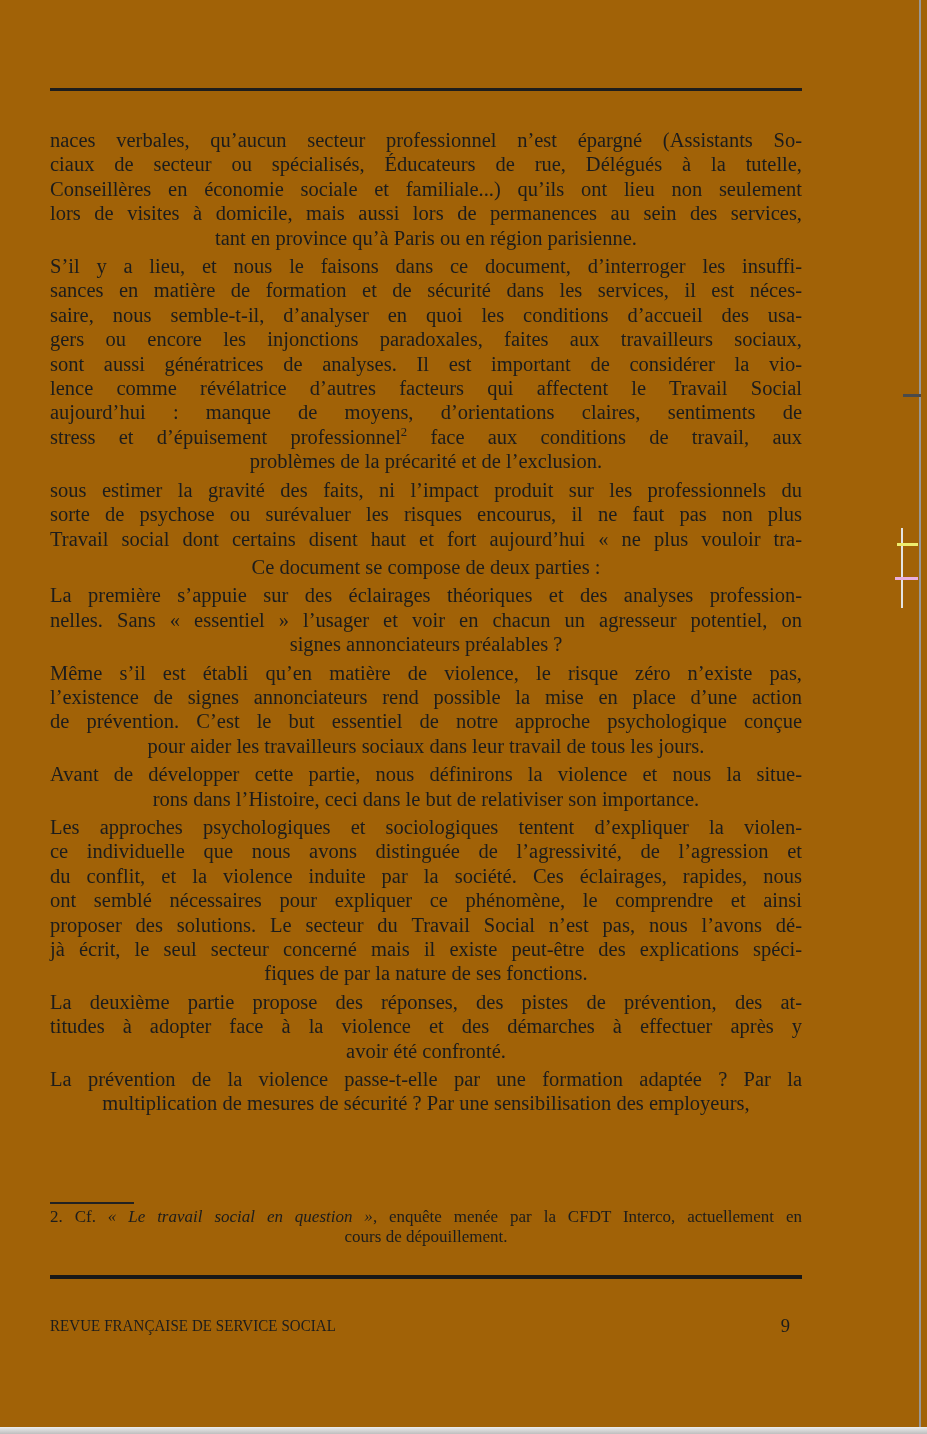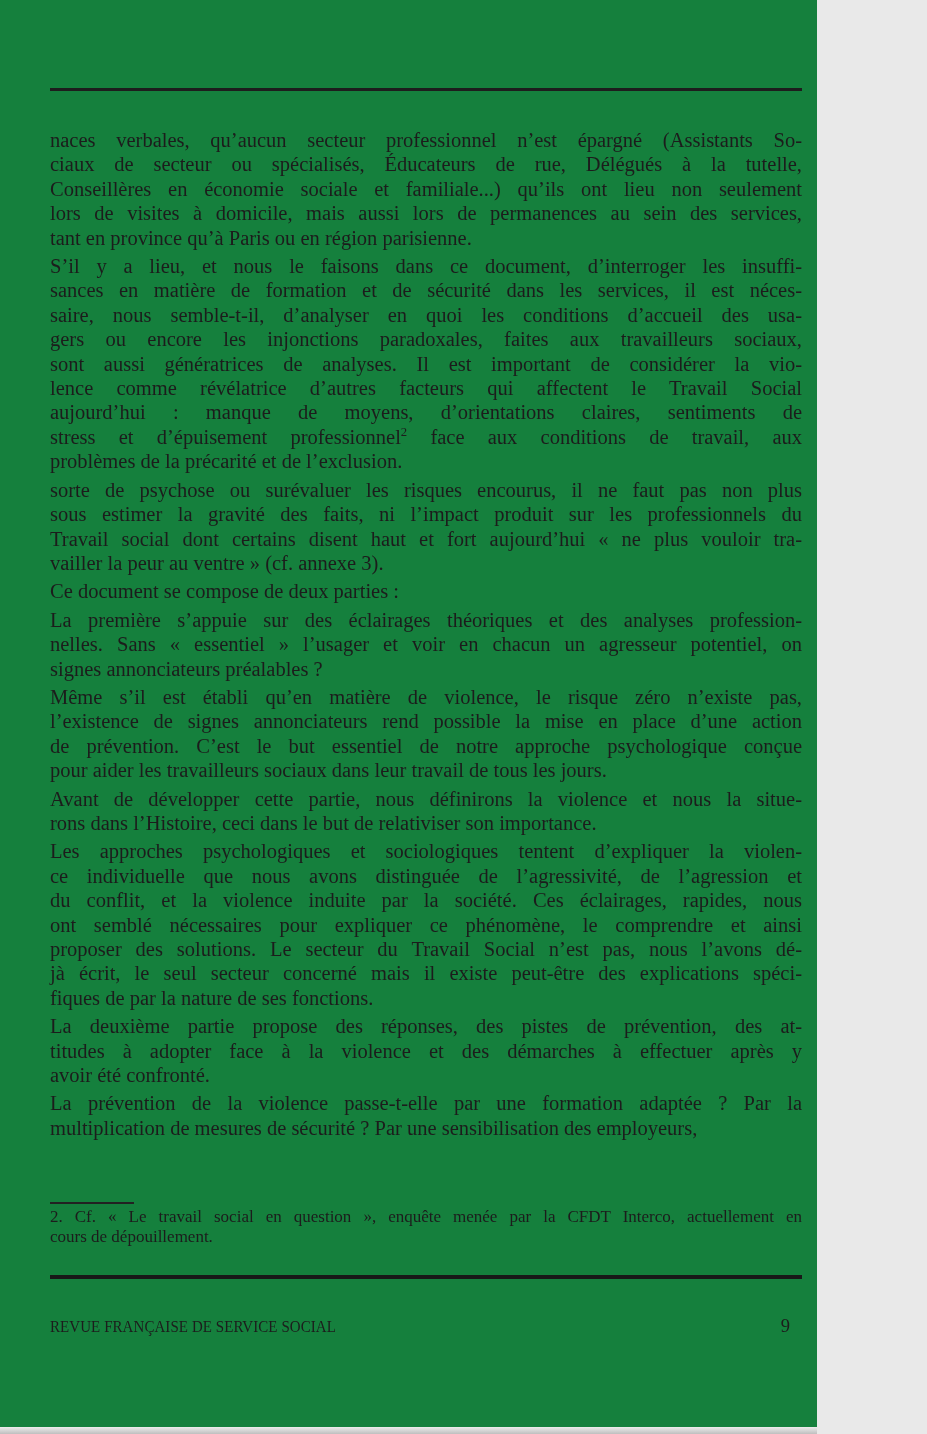--- a/index.html
+++ b/index.html
@@ -1,49 +1,49 @@
 <!DOCTYPE html>
 <html lang="fr"><head>
 <meta charset="utf-8">
 <title>Document</title>
 <style>
   html,body{margin:0;padding:0;background:#e9e9e9;}
   .page{
     position:relative;
-    width:817px;height:1434px;
-    background:#15803d;
+    width:927px;height:1434px;
+    background:#a16207;
     overflow:hidden;
     font-family:"Liberation Serif","DejaVu Serif",serif;
     color:#1c1c1c;
   }
   
   .rule-top{position:absolute;left:50px;top:88px;width:752px;height:3px;background:#1d1d1d;}
   .rule-bottom{position:absolute;left:50px;top:1275px;width:752px;height:4px;background:#181818;}
   .fn-rule{position:absolute;left:50px;top:1202px;width:84px;height:2px;background:#222;}
   
   .body-text{
     position:absolute;left:50px;top:128px;width:752px;
     font-size:20.5px;line-height:24.4px;
   }
   .para{margin:0 0 4px 0;}
   .para:last-child{margin-bottom:1px;}
-  .line{white-space:normal;text-align:left;}
+  .line{white-space:normal;text-align:center;}
   .line.just{text-align:justify;text-align-last:justify;}
   .b{font-weight:normal;}
-  .i{}
+  .i{font-style:italic;}
   .sup{font-size:0.62em;vertical-align:super;line-height:0;}
   
   .footnote{
     position:absolute;left:50px;top:1207px;width:752px;
     font-size:17px;line-height:19.5px;
   }
   
   .footer{
     position:absolute;left:50px;top:1316px;width:752px;
-    display:flex;justify-content:space-between;align-items:center;
+    display:flex;justify-content:space-between;align-items:flex-start;
     box-sizing:border-box;padding-right:12px;
   }
   .journal{
     font-size:17px;letter-spacing:0.1px;
     transform:scaleX(0.88);transform-origin:left center;
     white-space:nowrap;
   }
   .page-num{font-size:18.5px;}
   
   .scan-line{position:absolute;left:919px;top:0;width:2px;height:1434px;background:#979797;}
@@ -73,24 +73,23 @@
         <div class="line just"><span class="b">sances en matière de formation et de sécurité dans les services, il est néces-</span></div>
         <div class="line just"><span class="b">saire, nous semble-t-il, d’analyser en quoi les conditions d’accueil des usa-</span></div>
         <div class="line just"><span class="b">gers ou encore les injonctions paradoxales, faites aux travailleurs sociaux,</span></div>
         <div class="line just"><span class="b">sont aussi génératrices de analyses. Il est important de considérer la vio-</span></div>
         <div class="line just"><span class="b">lence comme révélatrice d’autres facteurs qui affectent le Travail Social</span></div>
         <div class="line just"><span class="b">aujourd’hui : manque de moyens, d’orientations claires, sentiments de</span></div>
         <div class="line just"><span class="b">stress et d’épuisement professionnel</span><span class="b sup">2</span><span class="b"> face aux conditions de travail, aux</span></div>
         <div class="line"><span class="b">problèmes de la précarité et de l’exclusion.</span></div>
       </div>
       <div class="para">
+        <div class="line just"><span>sous estimer la gravité des faits, ni l’impact produit sur les professionnels du</span></div>
         <div class="line just"><span>sorte de psychose ou surévaluer les risques encourus, il ne faut pas non plus</span></div>
-        <div class="line just"><span>sous estimer la gravité des faits, ni l’impact produit sur les professionnels du</span></div>
         <div class="line just"><span>Travail social dont certains disent haut et fort aujourd’hui « ne plus vouloir tra-</span></div>
-        <div class="line"><span>vailler la peur au ventre » (cf. annexe 3).</span></div>
       </div>
       <div class="para">
         <div class="line"><span>Ce document se compose de deux parties :</span></div>
       </div>
       <div class="para">
         <div class="line just"><span>La première s’appuie sur des éclairages théoriques et des analyses profession-</span></div>
         <div class="line just"><span>nelles. Sans « essentiel » l’usager et voir en chacun un agresseur potentiel, on</span></div>
         <div class="line"><span>signes annonciateurs préalables ?</span></div>
       </div>
       <div class="para">

